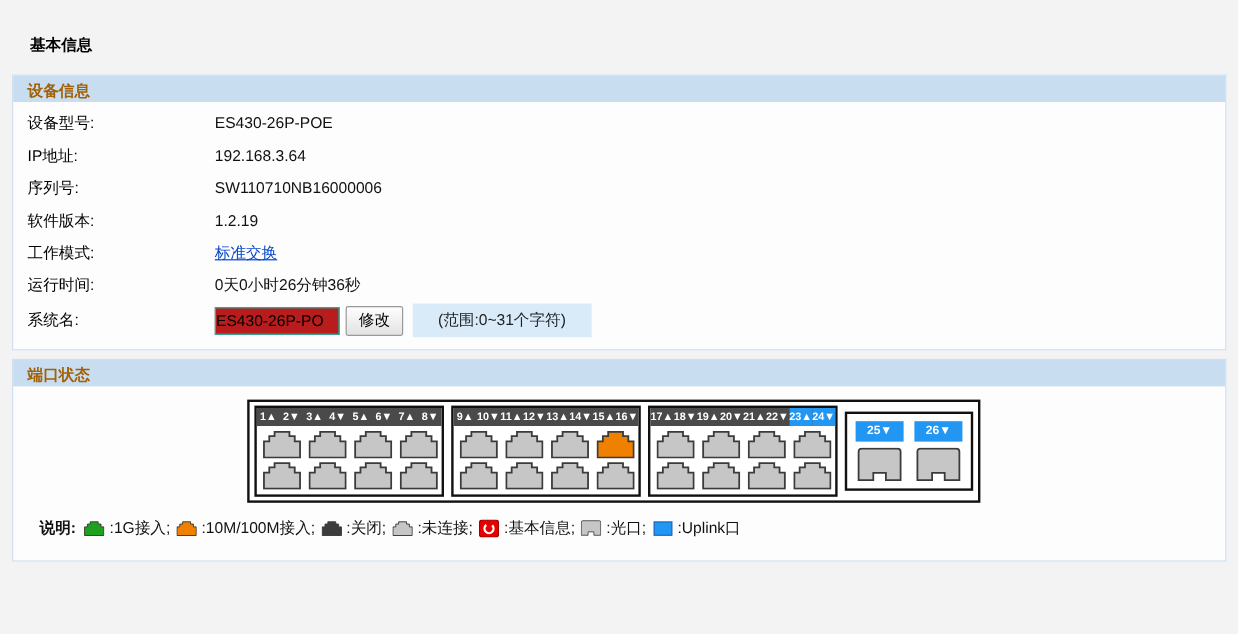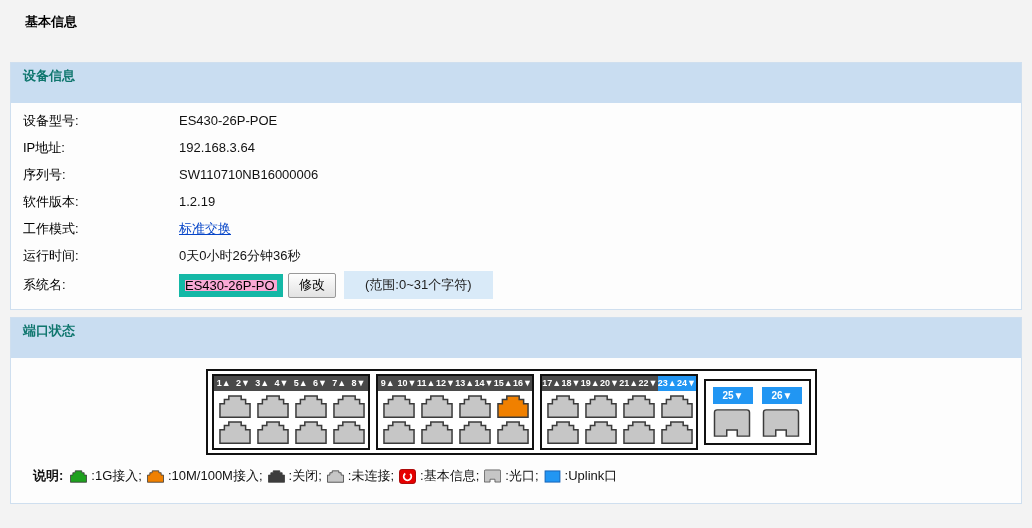--- a/index.html
+++ b/index.html
@@ -4,39 +4,39 @@
 <style>
   * { box-sizing: border-box; margin: 0; padding: 0; }
   html, body { width: 1032px; height: 528px; }
   body {
     background: #f3f3f3;
     font-family: "Liberation Sans", "DejaVu Sans", sans-serif;
     font-size: 13px;
     color: #111;
   }
   .page-title {
-    padding: 13px 0 0 25px;
+    padding: 29px 0 0 25px;
     height: 62px;
     font-weight: bold;
     font-size: 13px;
     color: #000;
   }
   .panel {
     margin: 0 10px;
     background: #fdfdfd;
     border: 1px solid #cfdfef;
   }
   .panel + .panel { margin-top: 7px; }
   .panel-header {
-    height: 40px;
+    height: 22px;
     line-height: 26px;
     background: #c9ddf1;
     font-weight: bold;
     padding-left: 12px;
-    color: #0f766e;
+    color: #a16207;
   }
   .panel-body { padding: 4px 0 8px 0; }
   .info-row {
     height: 27px;
     display: flex;
     align-items: center;
   }
   .info-row .label {
     width: 168px;
     padding-left: 12px;
@@ -46,25 +46,25 @@
   .info-row .value { color: #111; }
   .info-row a {
     color: #0645c8;
     text-decoration: underline;
     cursor: pointer;
   }
   .sysname-row { height: 32px; }
   .sysname-input {
     width: 104px;
     height: 23px;
-    border: 6px solid #14b8a6;
+    border: 1px solid #14b8a6;
     font-family: "Liberation Sans", "DejaVu Sans", sans-serif;
     font-size: 13px;
     padding: 0 0;
-    background: #f9a8d4;
+    background: #b91c1c;
   }
   .modify-btn {
     margin-left: 5px;
     height: 25px;
     min-width: 48px;
     padding: 0 10px;
     font-family: "Liberation Sans", "DejaVu Sans", sans-serif;
     font-size: 13px;
     border: 1px solid #999;
     border-radius: 2px;
@@ -114,21 +114,21 @@
   }
   .port { line-height: 0; cursor: pointer; }
   .rj45 { width: 32px; height: 23px; display: block; }
   .sfp-box {
     border: 2px solid #111;
     background: #fff;
     padding: 6px 7px;
     display: flex;
     gap: 9px;
   }
-  .sfp-col { display: flex; flex-direction: column; gap: 5px; }
+  .sfp-col { display: flex; flex-direction: column; align-items: center; gap: 5px; }
   .sfp-chip {
     background: #2196f3;
     color: #fff;
     font-size: 10px;
     font-weight: bold;
     width: 40px;
     text-align: center;
     padding: 3px 0;
     cursor: pointer;
   }

